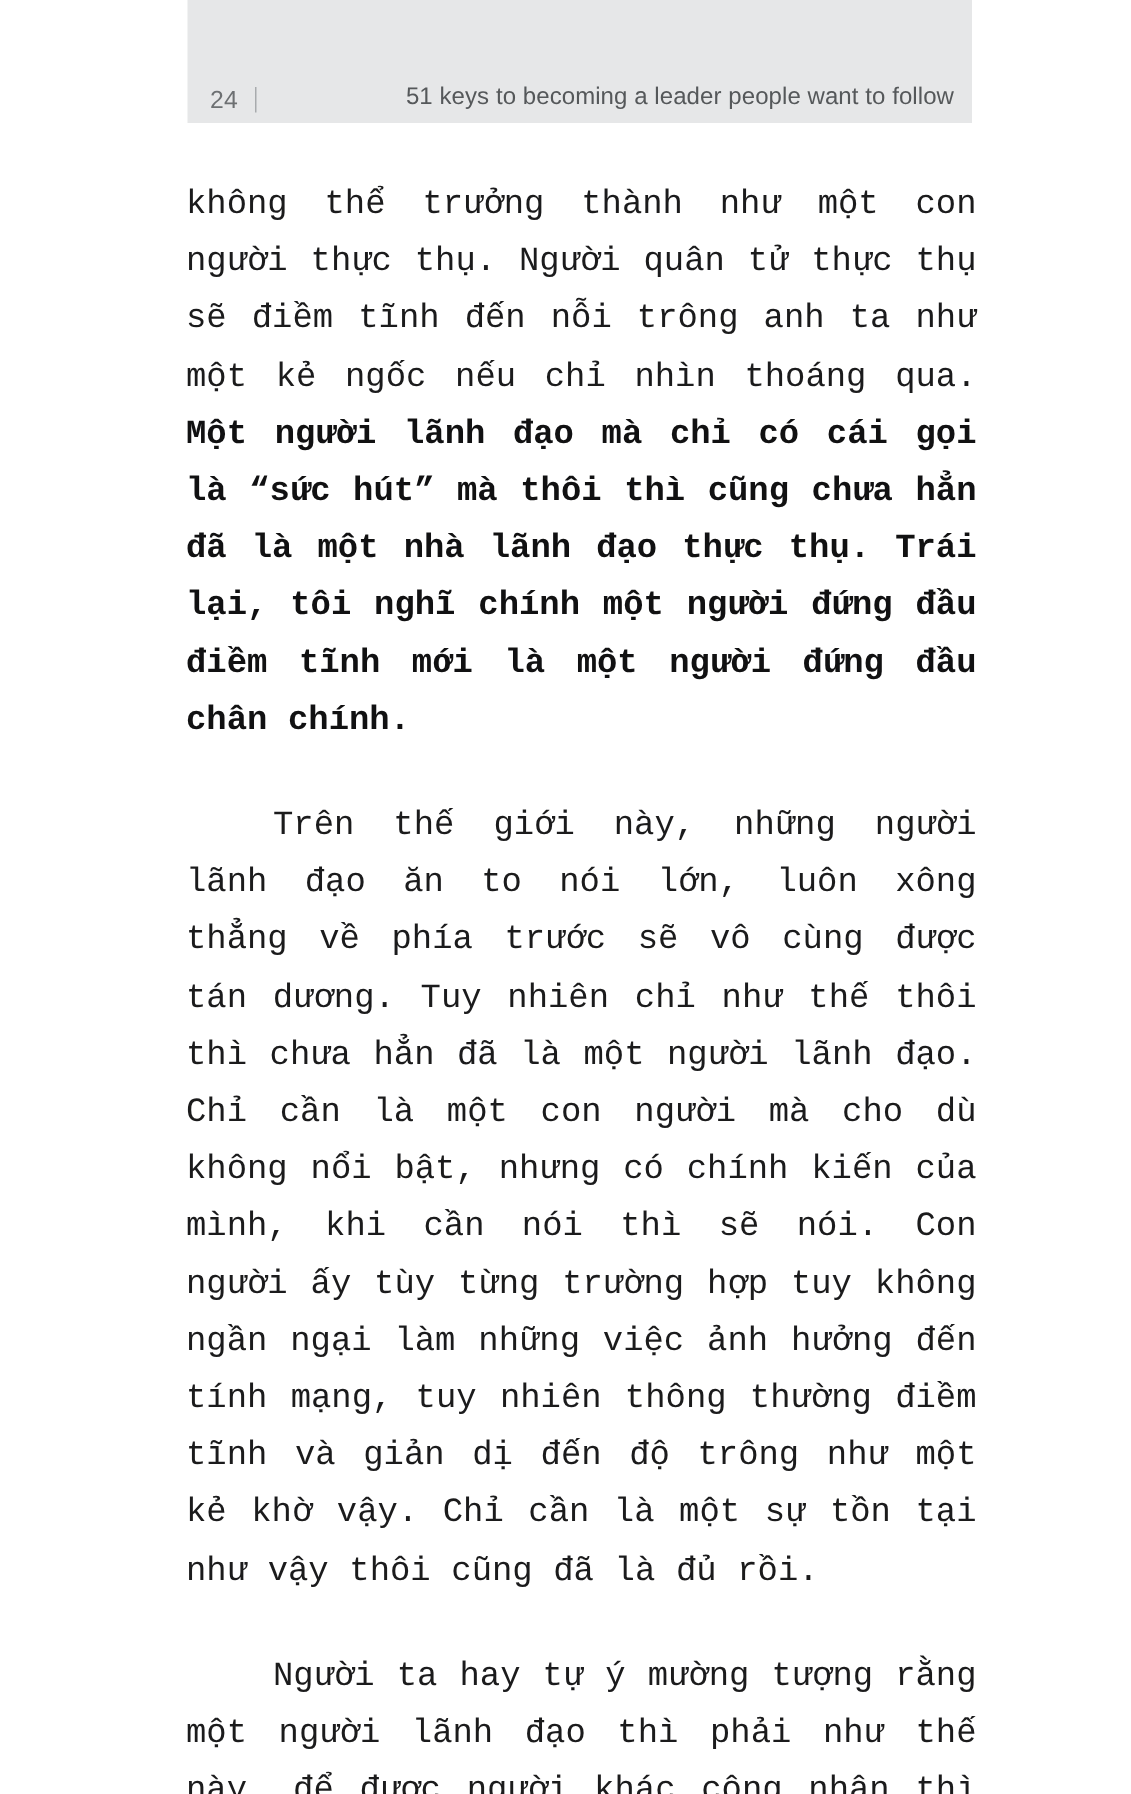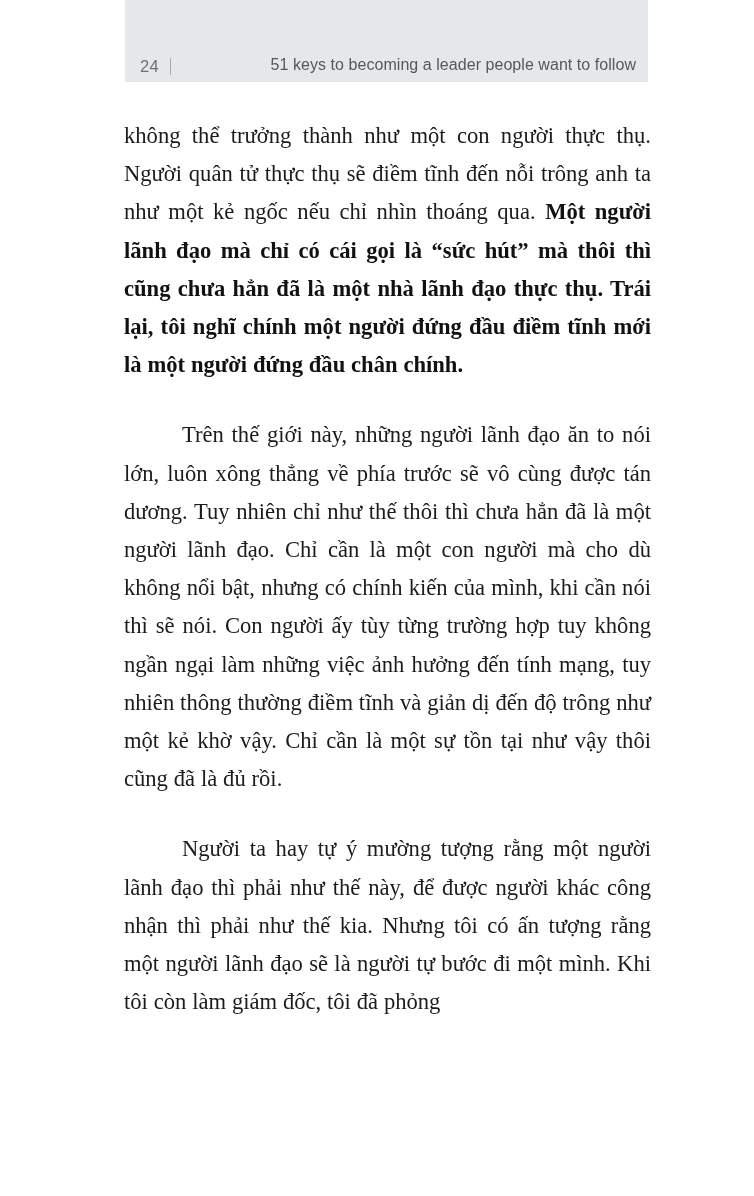--- a/index.html
+++ b/index.html
@@ -82,20 +82,21 @@
   }
   p.body {
     margin: 0;
     font-size: 22.6px;
     line-height: 38.2px;
     color: #1b1b1c;
     text-align: justify;
     text-justify: inter-word;
     word-spacing: 0.2px;
     hyphens: none;
+    font-family: Liberation Mono, monospace;
   }
   p.body.indent {
     text-indent: 58px;
   }
   .emph {
     font-weight: 700;
     color: #111112;
   }
   .para-gap {
     height: 32px;

